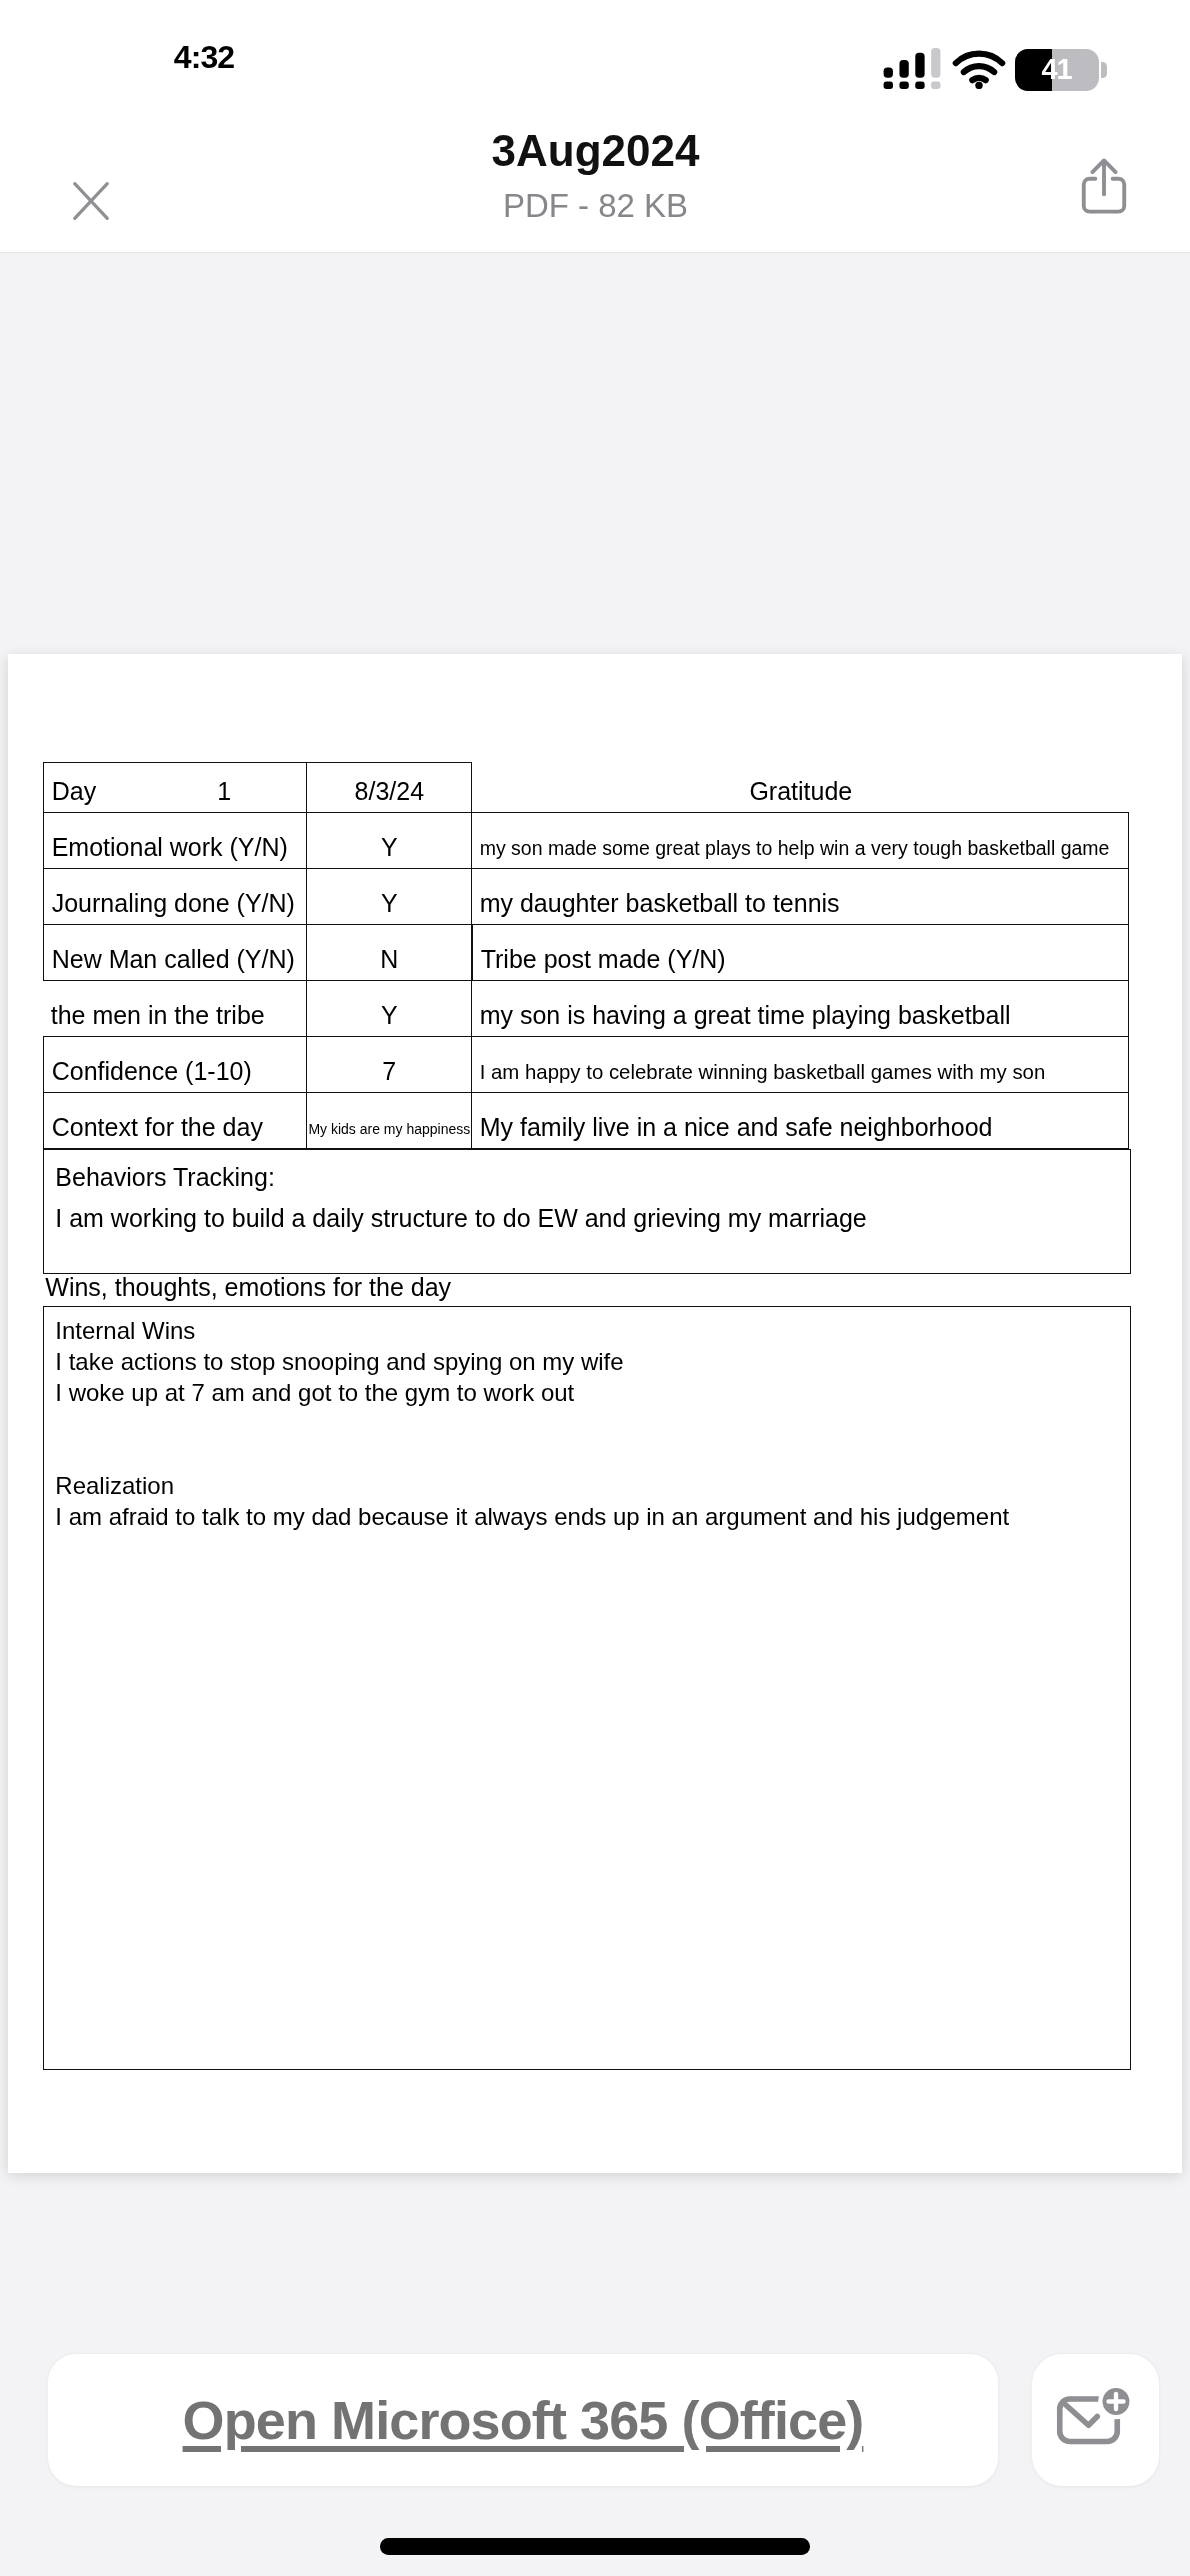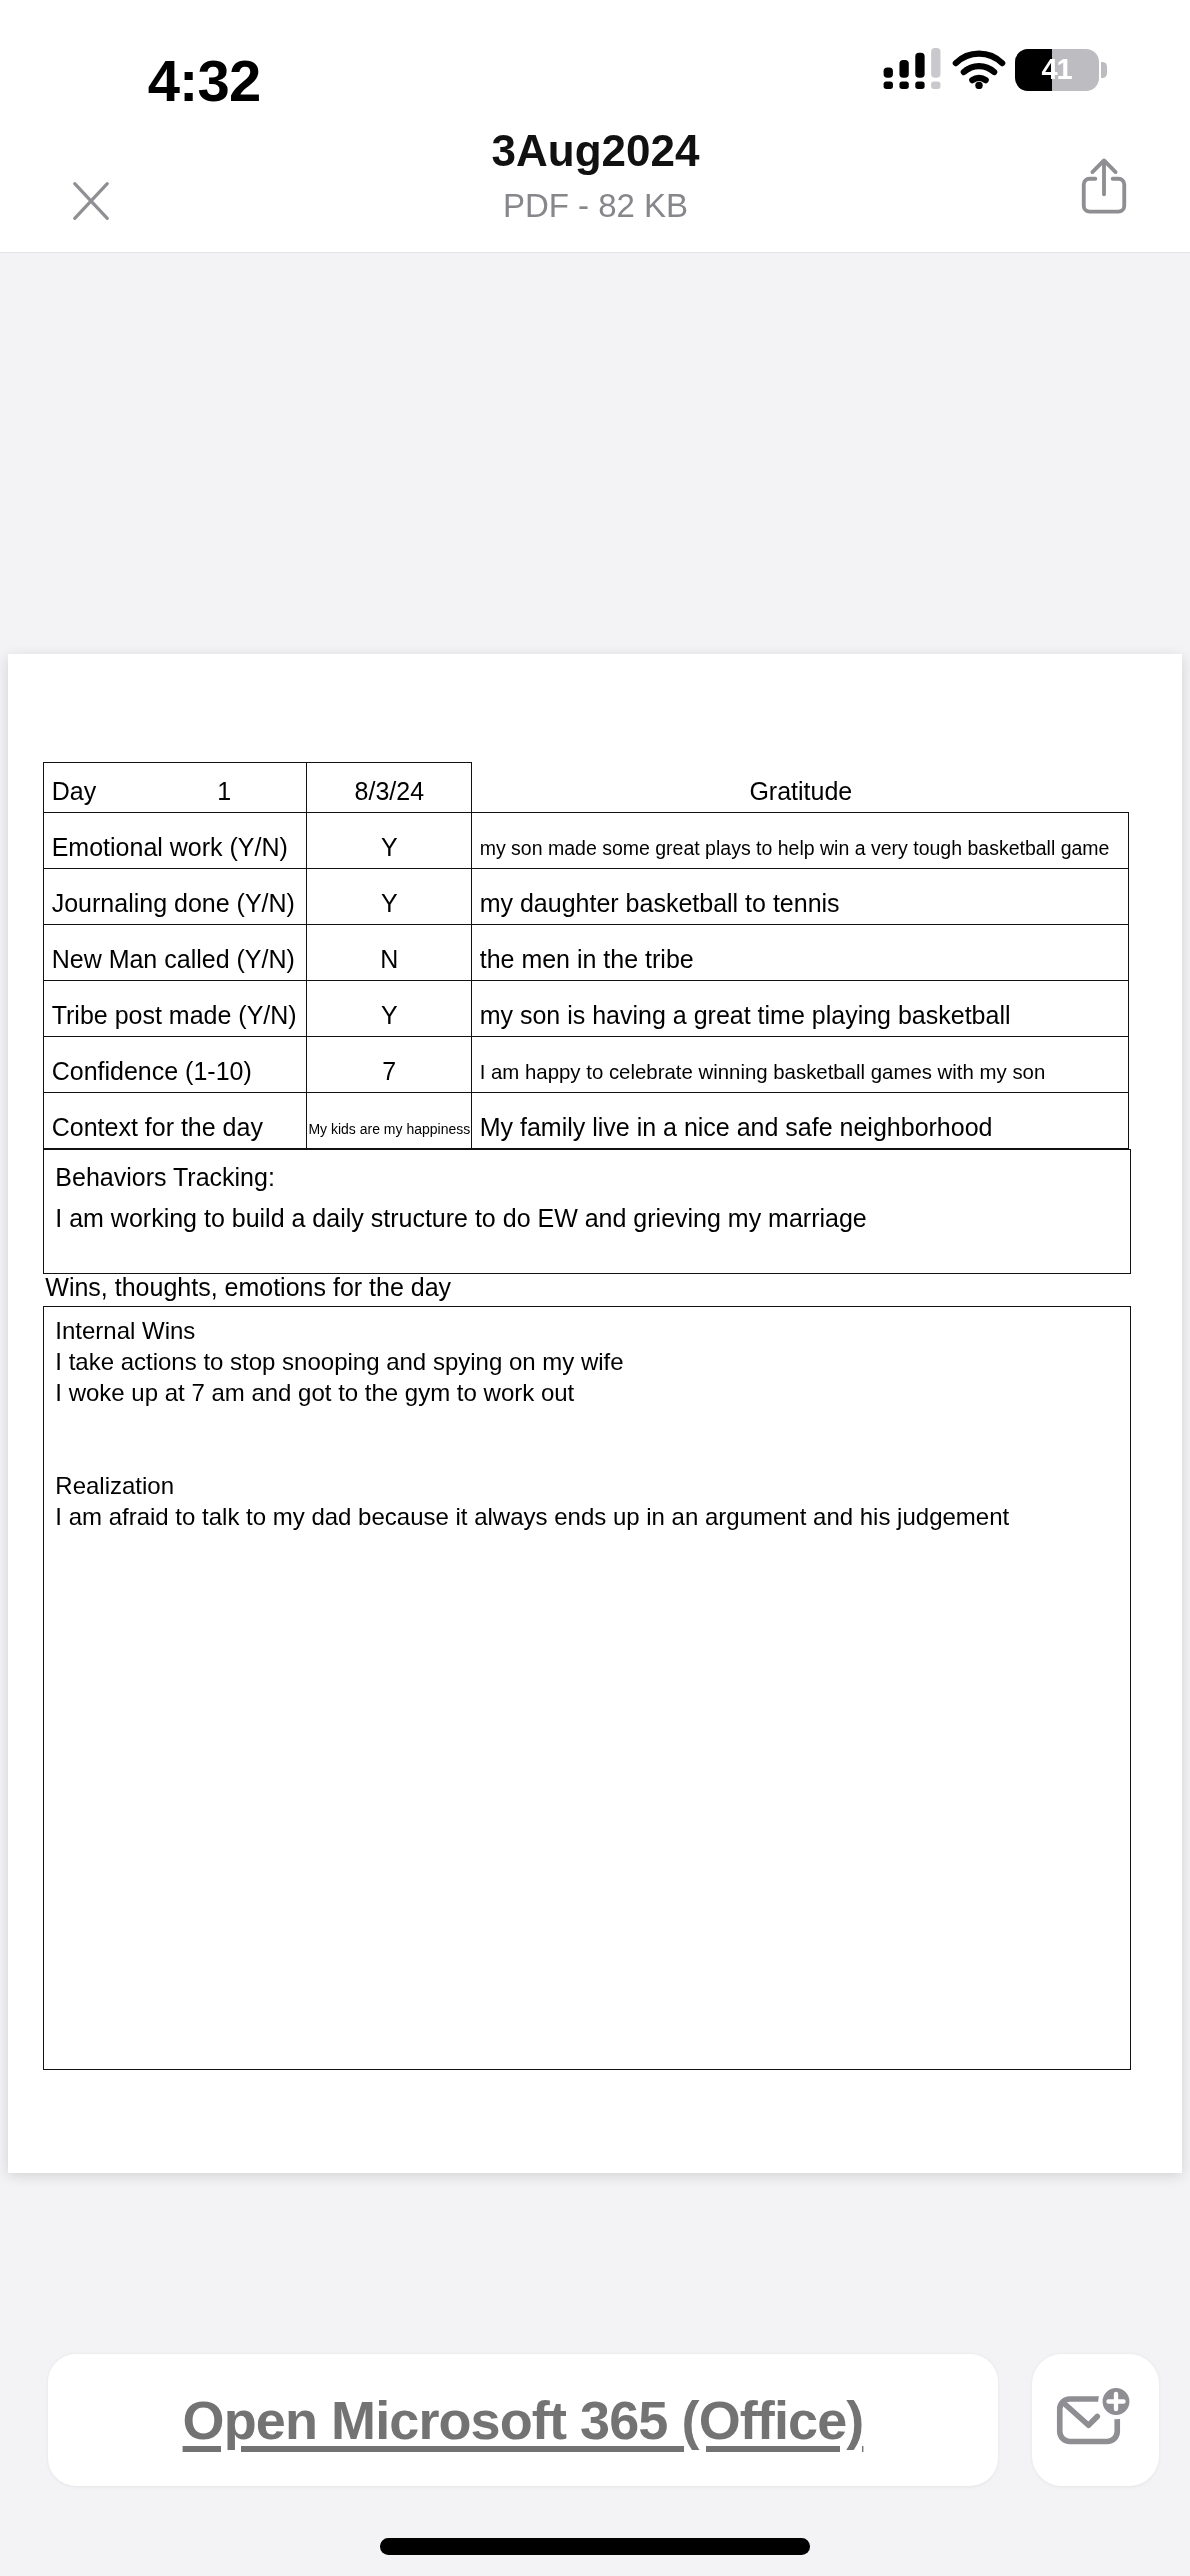--- a/index.html
+++ b/index.html
@@ -11,23 +11,22 @@
     overflow:hidden;
     -webkit-font-smoothing:antialiased;
   }
   
   .topbar {
     position:absolute; left:0; top:0; width:1191px; height:253px;
     background:#ffffff; border-bottom:0.9px solid #e3e3e6; z-index:5;
   }
   .time {
     position:absolute; left:130px; top:39px; width:148px;
-    font-size:58px; font-weight:bold; color:#000; text-align:center;
+    font-size:32px; font-weight:bold; color:#000; text-align:center;
     letter-spacing:-0.9px;
-    margin-top:8px;
   }
   .status-icons {
     position:absolute; right:84px; top:48px;
     display:flex; align-items:center; gap:9px; height:43px;
   }
   .battery {
     position:relative; width:84px; height:42px; border-radius:13px;
     background:#bdbdc1; overflow:hidden;
   }
   .battery-fill {
@@ -193,23 +192,23 @@
     <div class="t-cell t-left">Emotional work  (Y/N)</div>
     <div class="t-cell t-center">Y</div>
     <div class="t-cell g-small">my son made some great plays to help win a very tough basketball game</div>
 
     <div class="t-cell t-left">Journaling done (Y/N)</div>
     <div class="t-cell t-center">Y</div>
     <div class="t-cell">my daughter basketball to tennis</div>
 
     <div class="t-cell t-left">New Man called (Y/N)</div>
     <div class="t-cell t-center">N</div>
+    <div class="t-cell t-left">Tribe post made (Y/N)</div>
+
     <div class="t-cell">the men in the tribe</div>
-
-    <div class="t-cell t-left">Tribe post made (Y/N)</div>
     <div class="t-cell t-center">Y</div>
     <div class="t-cell">my son is having a great time playing basketball</div>
 
     <div class="t-cell t-left">Confidence (1-10)</div>
     <div class="t-cell t-center">7</div>
     <div class="t-cell g-small2">I am happy to celebrate winning basketball games with my son</div>
 
     <div class="t-cell t-left">Context for the day</div>
     <div class="t-cell t-center v-tiny">My kids are my happiness</div>
     <div class="t-cell">My family live in a nice and safe neighborhood</div>

